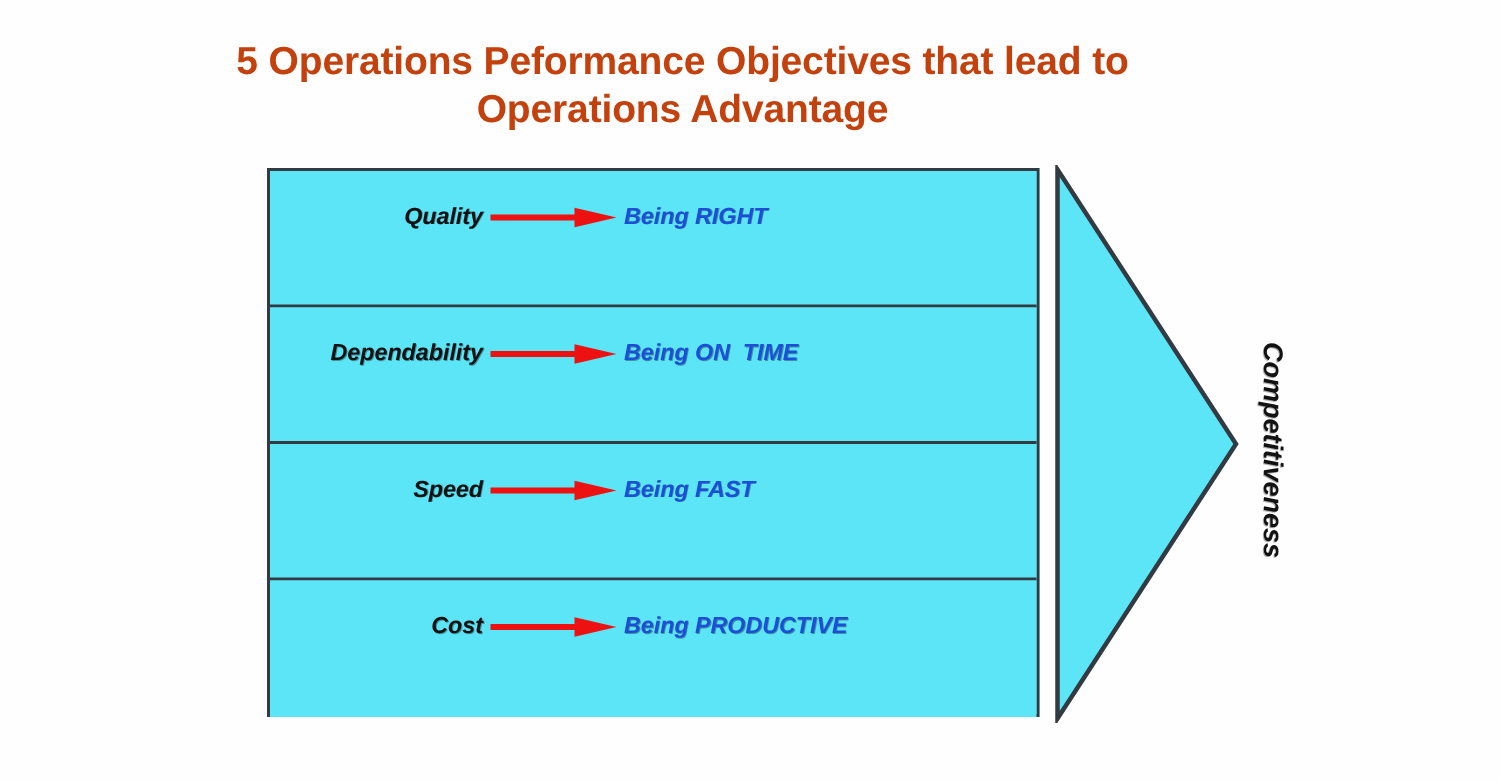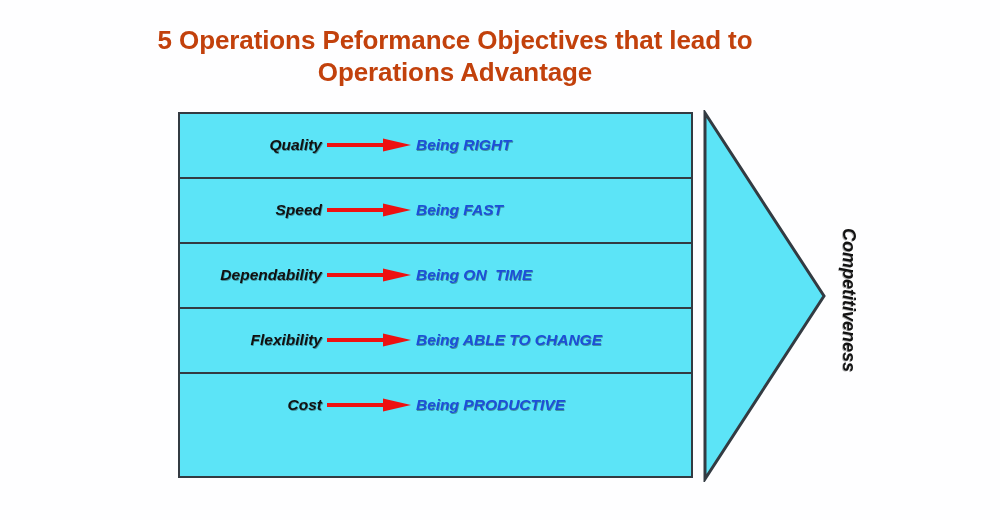--- a/index.html
+++ b/index.html
@@ -44,21 +44,21 @@
     top: 112px;
     width: 515px;
     height: 366px;
     border: 2px solid #333b42;
     box-sizing: border-box;
     background: #5ce4f7;
   }
 
   .obj-row {
     position: relative;
-    height: 65px;
+    height: 91px;
     box-sizing: border-box;
     border-bottom: 2px solid #333b42;
     background: #5ce4f7;
   }
   .obj-row:last-child { border-bottom: none; padding-left: 26px; }
 
   .obj-inner {
     position: absolute;
     left: 0;
     top: 18px;
@@ -145,56 +145,44 @@
             <line x1="2" y1="8" x2="62" y2="8" stroke="#ee1111" stroke-width="4"></line>
             <polygon points="58,1.5 86,8 58,14.5" fill="#ee1111"></polygon>
           </svg>
         </span>
         <span class="obj-outcome">Being RIGHT</span>
       </div>
     </div>
 
     <div class="obj-row">
       <div class="obj-inner">
+        <span class="obj-label">Dependability</span>
+        <span class="obj-arrow">
+          <svg width="88" height="16" viewBox="0 0 88 16">
+            <line x1="2" y1="8" x2="62" y2="8" stroke="#ee1111" stroke-width="4"></line>
+            <polygon points="58,1.5 86,8 58,14.5" fill="#ee1111"></polygon>
+          </svg>
+        </span>
+        <span class="obj-outcome">Being ON  TIME</span>
+      </div>
+    </div>
+
+    <div class="obj-row">
+      <div class="obj-inner">
         <span class="obj-label">Speed</span>
         <span class="obj-arrow">
           <svg width="88" height="16" viewBox="0 0 88 16">
             <line x1="2" y1="8" x2="62" y2="8" stroke="#ee1111" stroke-width="4"></line>
             <polygon points="58,1.5 86,8 58,14.5" fill="#ee1111"></polygon>
           </svg>
         </span>
         <span class="obj-outcome">Being FAST</span>
       </div>
     </div>
 
-    <div class="obj-row">
-      <div class="obj-inner">
-        <span class="obj-label">Dependability</span>
-        <span class="obj-arrow">
-          <svg width="88" height="16" viewBox="0 0 88 16">
-            <line x1="2" y1="8" x2="62" y2="8" stroke="#ee1111" stroke-width="4"></line>
-            <polygon points="58,1.5 86,8 58,14.5" fill="#ee1111"></polygon>
-          </svg>
-        </span>
-        <span class="obj-outcome">Being ON  TIME</span>
-      </div>
-    </div>
-
-    <div class="obj-row">
-      <div class="obj-inner">
-        <span class="obj-label">Flexibility</span>
-        <span class="obj-arrow">
-          <svg width="88" height="16" viewBox="0 0 88 16">
-            <line x1="2" y1="8" x2="62" y2="8" stroke="#ee1111" stroke-width="4"></line>
-            <polygon points="58,1.5 86,8 58,14.5" fill="#ee1111"></polygon>
-          </svg>
-        </span>
-        <span class="obj-outcome">Being ABLE TO CHANGE</span>
-      </div>
-    </div>
 
     <div class="obj-row">
       <div class="obj-inner">
         <span class="obj-label">Cost</span>
         <span class="obj-arrow">
           <svg width="88" height="16" viewBox="0 0 88 16">
             <line x1="2" y1="8" x2="62" y2="8" stroke="#ee1111" stroke-width="4"></line>
             <polygon points="58,1.5 86,8 58,14.5" fill="#ee1111"></polygon>
           </svg>
         </span>

